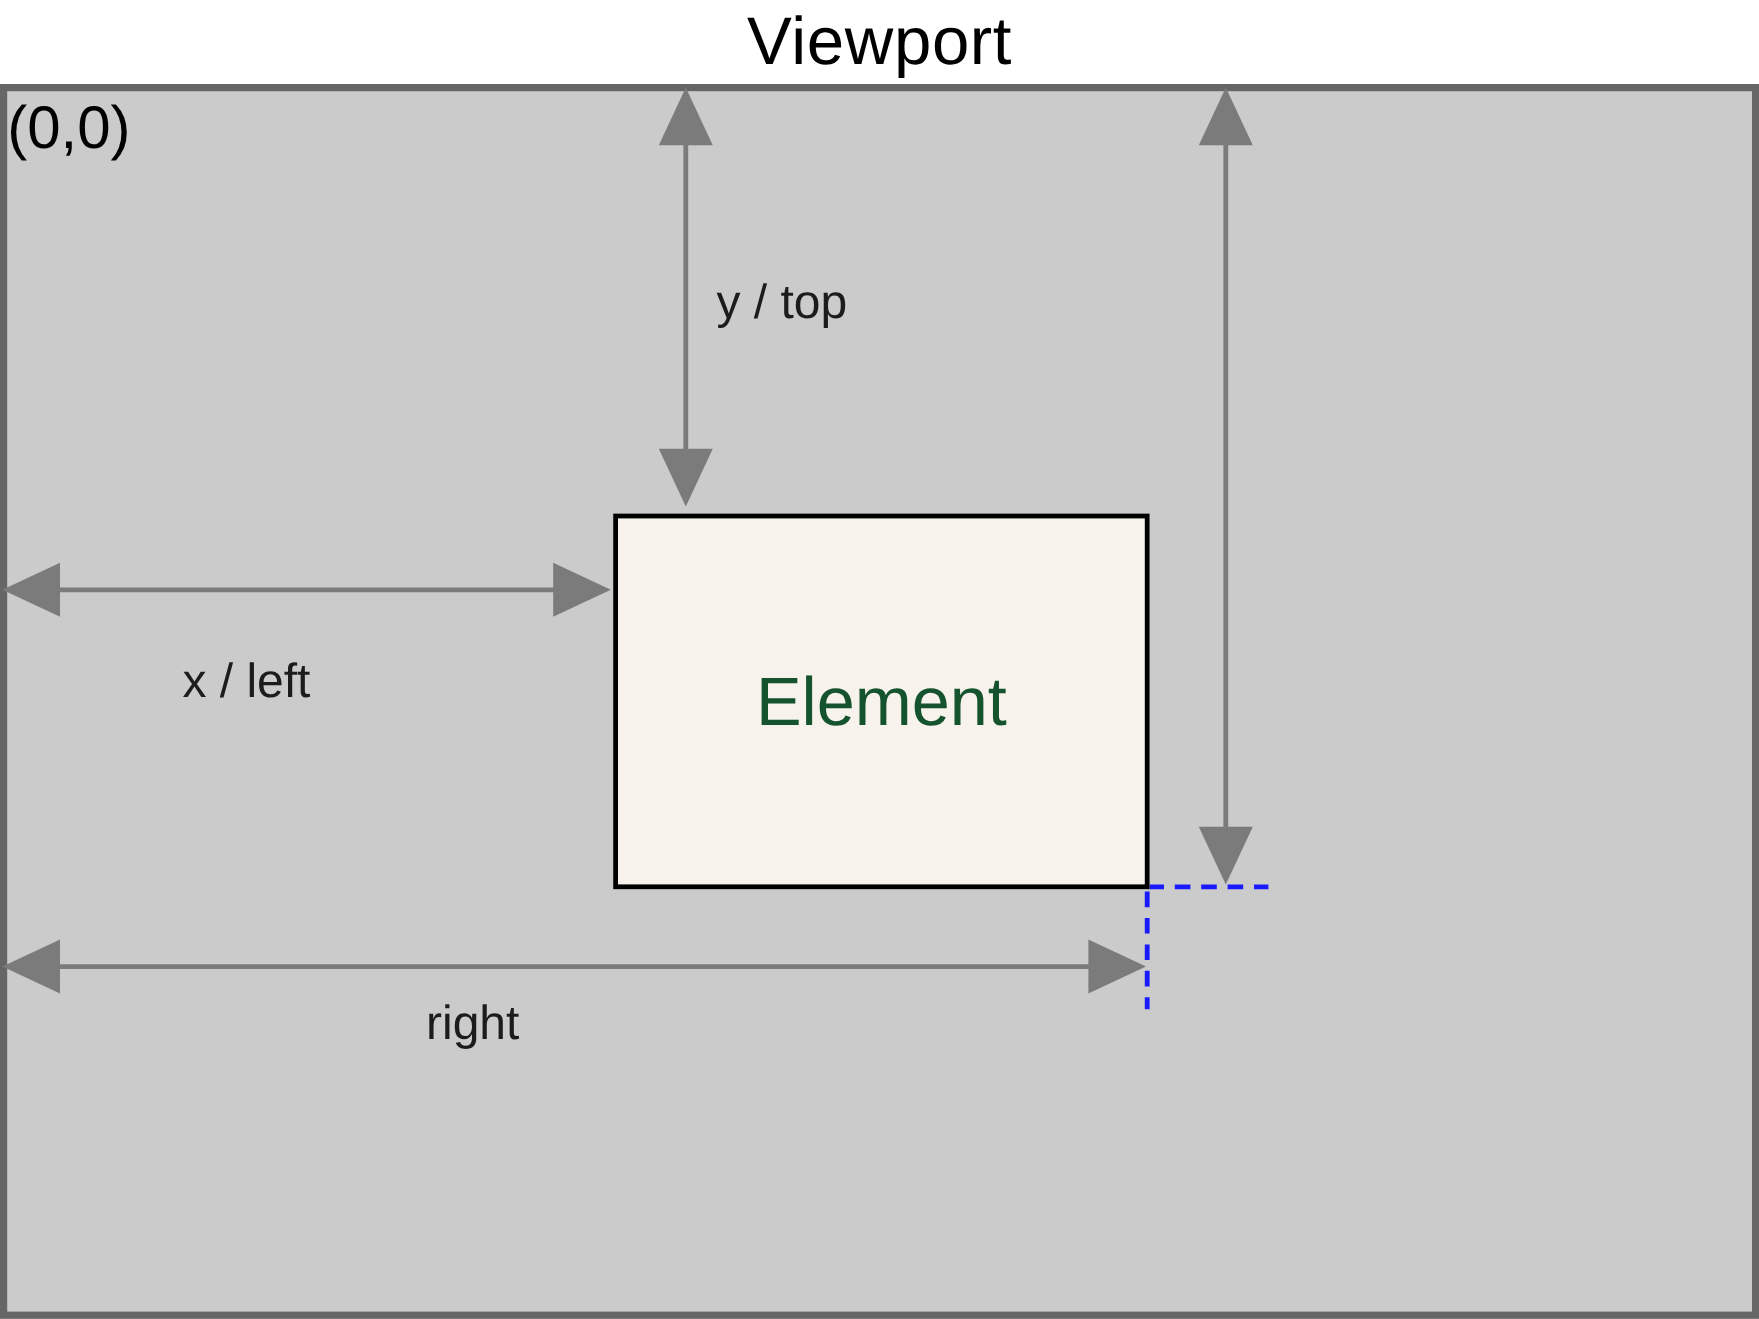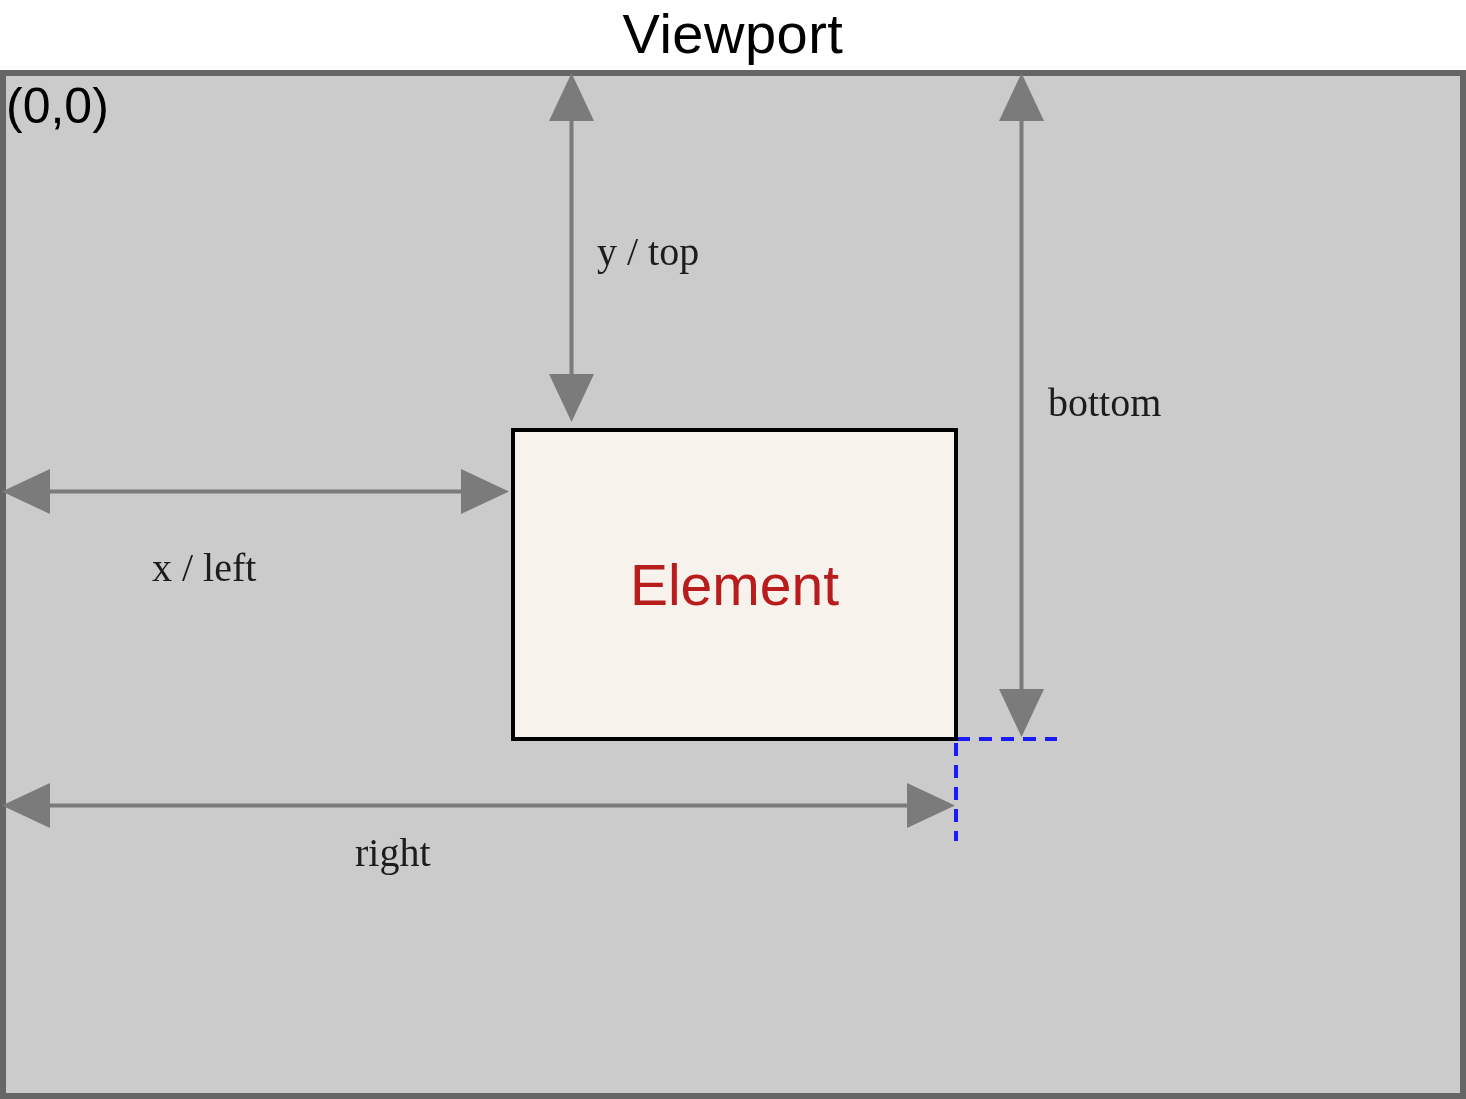--- a/index.html
+++ b/index.html
@@ -42,25 +42,25 @@
     position: absolute;
     left: 511px; top: 428px;
     width: 447px; height: 313px;
     box-sizing: border-box;
     background: var(--element_bg, #f7f3ec);
     border: 4px solid var(--element_border, #000000);
     display: flex; align-items: center; justify-content: center;
   }
   .element-label {
     font-size: 57px;
-    color: #b91c1c;
+    color: #14532d;
   }
   .mono-label {
     position: absolute;
-    font-family: Liberation Serif, serif;
+    font-family: Liberation Sans, sans-serif;
     font-size: 40px;
     line-height: 1.15;
     color: var(--label_text, #1c1c1c);
     white-space: pre;
   }
   .lbl-y-top   { left: 597px;  top: 229px; }
   .lbl-x-left  { left: 152px;  top: 515px; margin-top: 30px; }
   .lbl-bottom  { left: 1048px; top: 380px; }
   .lbl-right   { left: 355px;  top: 830px; }
   svg.overlay {
@@ -115,16 +115,15 @@
       <line class="guide-line" x1="956" y1="743" x2="956" y2="841"></line>
     </g>
   </svg>
 
   <div class="element-box">
     <span class="element-label">Element</span>
   </div>
 
   <div class="mono-label lbl-y-top">y / top</div>
   <div class="mono-label lbl-x-left">x / left</div>
-  <div class="mono-label lbl-bottom">bottom</div>
   <div class="mono-label lbl-right">right</div>
 
 </div>
 
 </body></html>

